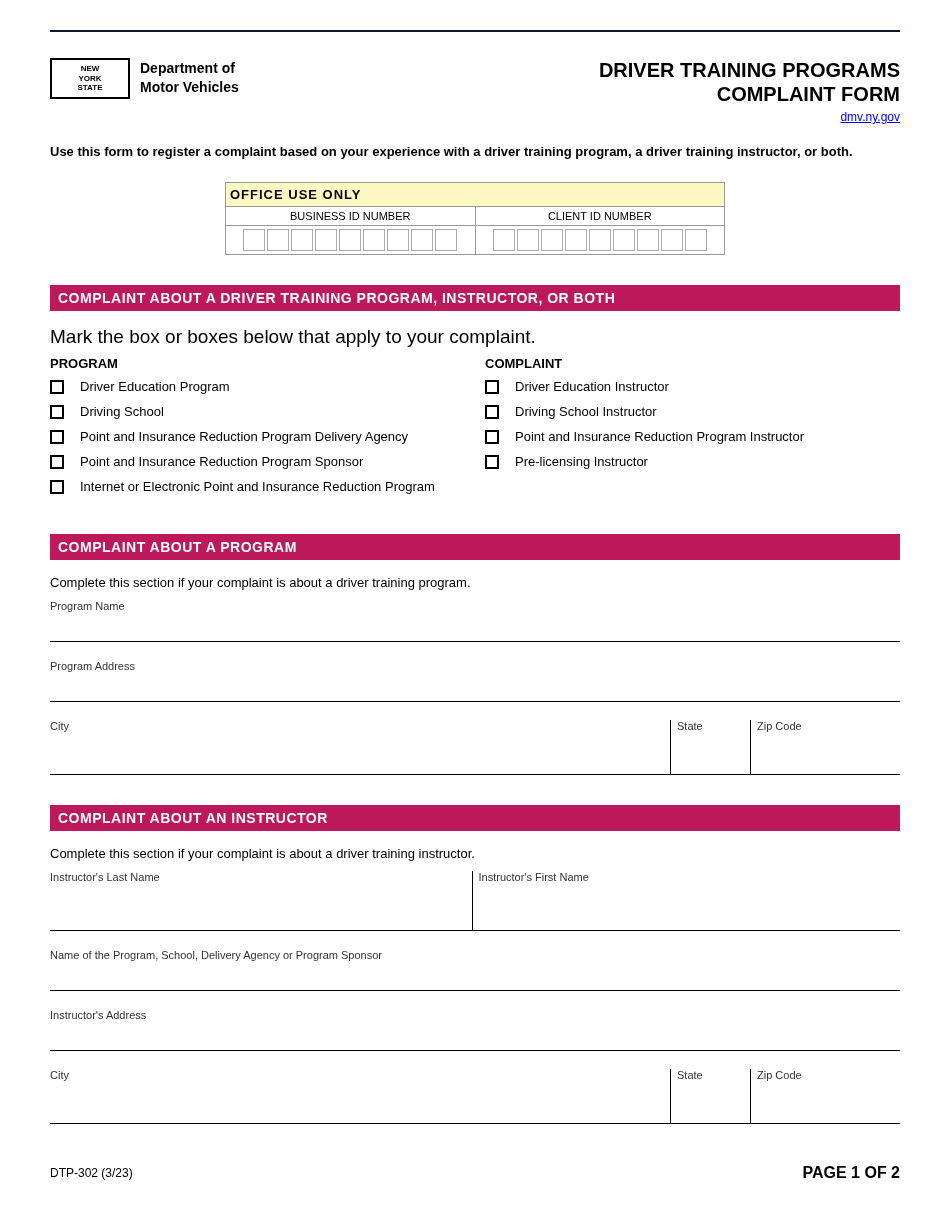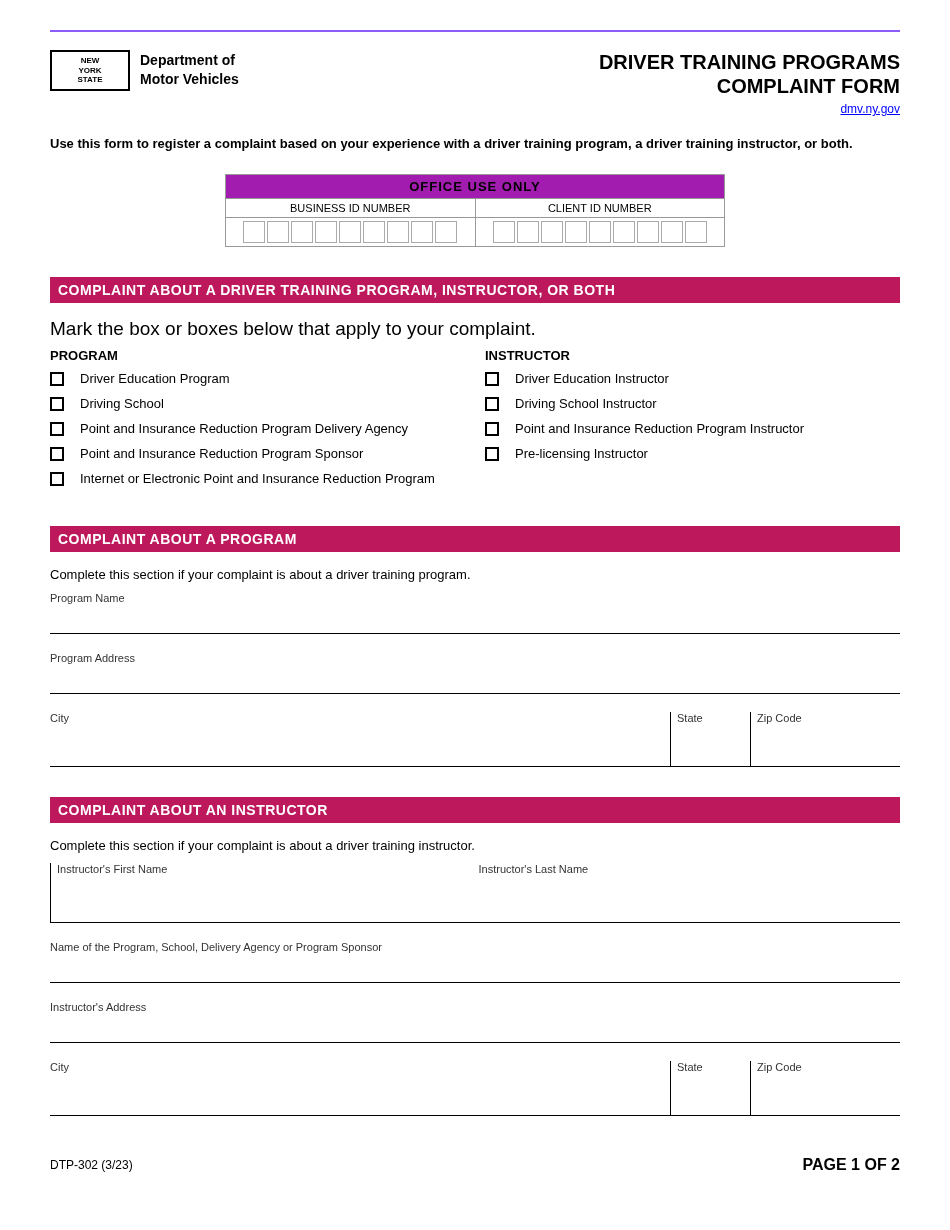--- a/index.html
+++ b/index.html
@@ -11,22 +11,22 @@
       width: 950px;
       min-height: 1230px;
       padding: 30px 50px;
     }
 
     
     .header {
       display: flex;
       justify-content: space-between;
       align-items: flex-start;
-      border-top: 2px solid #8b5cf6;
-      padding-top: 18px;
+      border-top: 2px solid #0f172a;
+      padding-top: 26px;
       margin-bottom: 18px;
     }
     .logo-area {
       display: flex;
       align-items: center;
       gap: 10px;
     }
     .logo-box {
       border: 2px solid #000;
       padding: 4px 6px;
@@ -203,21 +203,21 @@
     <div class="form-website">dmv.ny.gov</div>
   </div>
 </div>
 
 <p class="intro-text">Use this form to register a complaint based on your experience with a driver training program, a driver training instructor, or both.</p>
 
 <div class="office-use-container">
   <table class="office-use-table" style="border-collapse:collapse; width:500px;">
     <tbody>
         <tr>
-      <td colspan="2" class="office-use-title" style="background:#a21caf; text-align:center; font-weight:bold; font-size:13px; padding:4px; border:1px solid #999; letter-spacing:1px;">OFFICE USE ONLY</td>
+      <td colspan="2" class="office-use-title" style="background:#fef9c3; text-align:left; font-weight:bold; font-size:13px; padding:4px; border:1px solid #999; letter-spacing:1px;">OFFICE USE ONLY</td>
     </tr>
     <tr>
       <td style="border:1px solid #999; padding:3px 8px; font-size:11px; text-align:center; width:50%;">BUSINESS ID NUMBER</td>
       <td style="border:1px solid #999; padding:3px 20px; font-size:11px; text-align:center; width:50%;">CLIENT ID NUMBER</td>
     </tr>
     <tr>
       <td style="border:1px solid #999; padding:3px;">
         <div style="display:flex; gap:2px; justify-content:center;">
           <div class="office-cell"></div>
           <div class="office-cell"></div>
@@ -269,21 +269,21 @@
       <div class="checkbox-item">
         <span class="checkbox-box"></span>
         <span>Point and Insurance Reduction Program Sponsor</span>
       </div>
       <div class="checkbox-item">
         <span class="checkbox-box"></span>
         <span>Internet or Electronic Point and Insurance Reduction Program</span>
       </div>
     </div>
     <div class="checkbox-column">
-      <div class="column-title">INSTRUCTOR</div>
+      <div class="column-title">COMPLAINT</div>
       <div class="checkbox-item">
         <span class="checkbox-box"></span>
         <span>Driver Education Instructor</span>
       </div>
       <div class="checkbox-item">
         <span class="checkbox-box"></span>
         <span>Driving School Instructor</span>
       </div>
       <div class="checkbox-item">
         <span class="checkbox-box"></span>
@@ -328,26 +328,26 @@
     </div>
   </div>
 </div>
 
 <div class="instructor-section">
   <div class="section-header">COMPLAINT ABOUT AN INSTRUCTOR</div>
   <p class="section-desc">Complete this section if your complaint is about a driver training instructor.</p>
 
   <div class="form-field">
     <div style="display:flex; border-bottom:1px solid #000;">
+      <div style="flex:1; padding-bottom:25px;">
+        <div class="field-label">Instructor's Last Name</div>
+        <input type="text" style="border: none; width: 100%; height: 20px; outline: none; font-size: 13px;">
+      </div>
       <div style="flex:1; border-left:1px solid #000; padding-left:6px; padding-bottom:25px;">
         <div class="field-label">Instructor's First Name</div>
-        <input type="text" style="border: none; width: 100%; height: 20px; outline: none; font-size: 13px;">
-      </div>
-      <div style="flex:1; padding-bottom:25px;">
-        <div class="field-label">Instructor's Last Name</div>
         <input type="text" style="border: none; width: 100%; height: 20px; outline: none; font-size: 13px;">
       </div>
     </div>
   </div>
 
   <div class="form-field">
     <div class="field-label">Name of the Program, School, Delivery Agency or Program Sponsor</div>
     <input type="text" style="border-top: none; border-right: none; border-left: none; border-image: initial; border-bottom: 1px solid rgb(0, 0, 0); width: 100%; height: 28px; outline: none; font-size: 13px;">
   </div>
 

